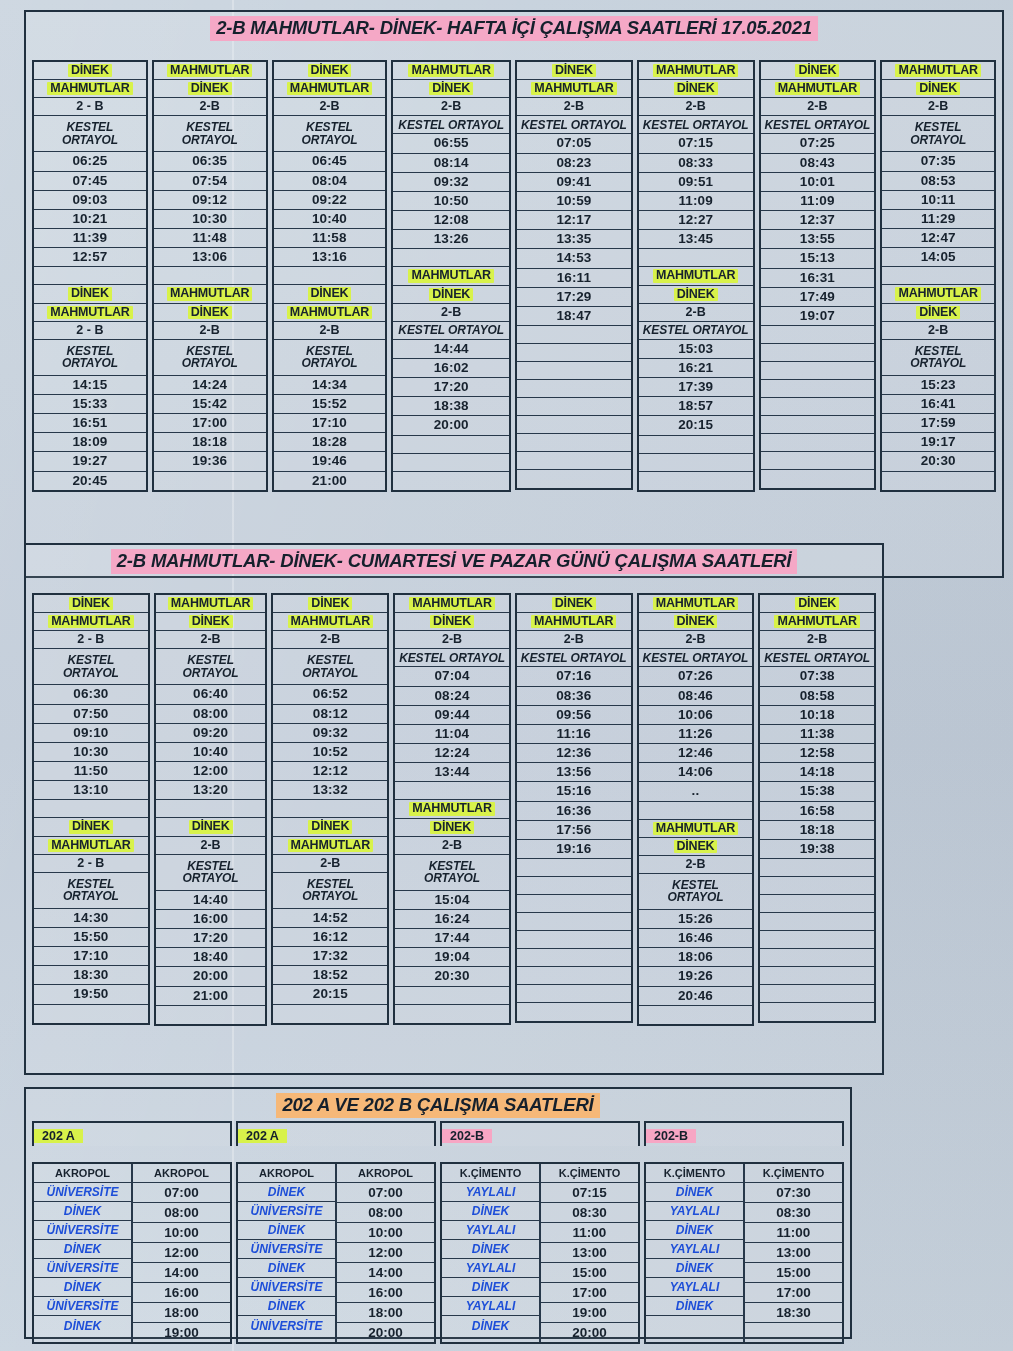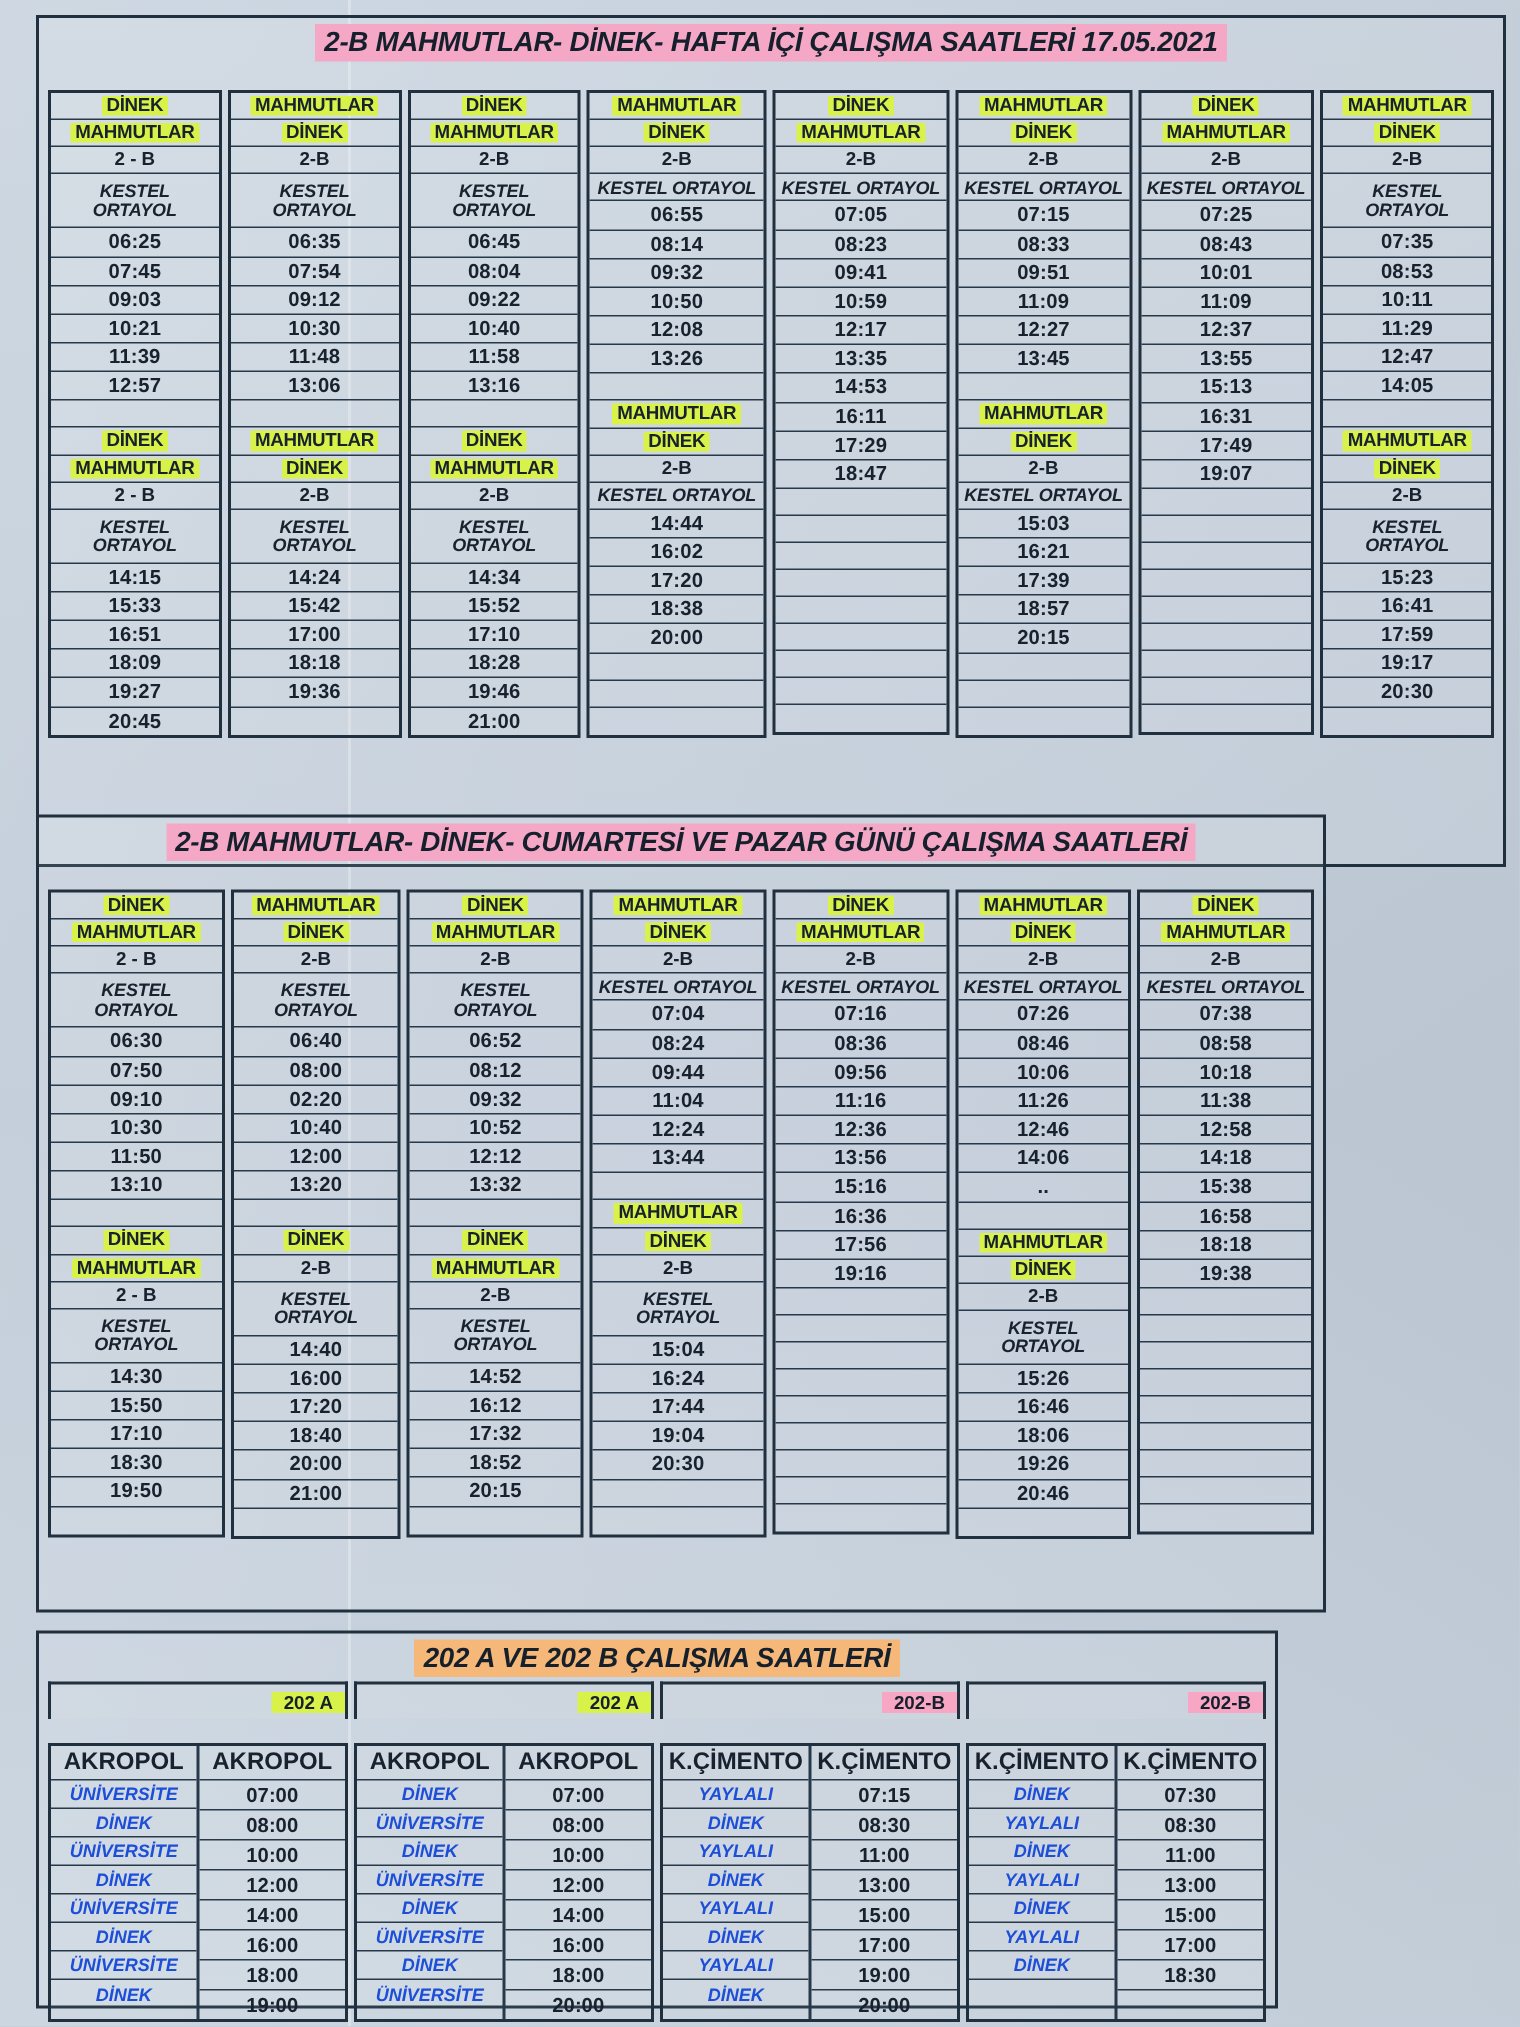--- a/index.html
+++ b/index.html
@@ -97,21 +97,21 @@
   .empty{min-height:18px;}
 
   
   .sub-title-row{
     display:flex;gap:4px;padding:0 6px;
   }
   .sub-title-cell{
     border:2.5px solid #20303f;
     border-bottom:none;
     box-sizing:border-box;
-    text-align:right;
+    text-align:left;
     padding:3px 0 2px 0;
     background:rgba(255,255,255,0.06);
   }
   .sub-title-cell span{
     font-weight:bold;font-size:12.5px;color:#15202c;
     padding:0 8px;
   }
   .hl-green span{background:#d8f24a;}
   .hl-pink2 span{background:#f7a6c4;}
 
@@ -121,21 +121,21 @@
   .pair-cell{
     border-bottom:1.6px solid #27384a;
     text-align:center;
     padding:2px 1px;
     min-height:19px;
     display:flex;align-items:center;justify-content:center;
     box-sizing:border-box;
   }
   .pair-cell:last-child{border-bottom:none;}
   .pn{font-style:italic;font-weight:bold;font-size:12px;color:#1d4ed8;}
-  .ph{font-weight:bold;font-size:16px;color:#17222e;font-style:normal;}
+  .ph{font-weight:bold;font-size:11px;color:#17222e;font-style:normal;}
   .pt{font-weight:bold;font-size:13.5px;color:#17222e;}
 </style>
 </head>
 <body>
 
 <div class="sheet"></div>
 <div class="vfold"></div>
 
 <div class="block" id="block-weekday" style="left:24px;top:10px;width:980px;height:568px;">
   <div class="title-row">
@@ -376,21 +376,21 @@
         <div class="cell empty"></div>
       </div>
       <div class="col" style="width: 114px;">
         <div class="cell hdr hdr-hl"><span>MAHMUTLAR</span></div>
         <div class="cell hdr hdr-hl"><span>DİNEK</span></div>
         <div class="cell route">2-B</div>
         <div class="cell stop" style="min-height: 36px;">KESTEL
 ORTAYOL</div>
         <div class="cell time">06:40</div>
         <div class="cell time">08:00</div>
-        <div class="cell time">02:20</div>
+        <div class="cell time">09:20</div>
         <div class="cell time">10:40</div>
         <div class="cell time">12:00</div>
         <div class="cell time">13:20</div>
         <div class="cell empty"></div>
         <div class="cell hdr hdr-hl"><span>DİNEK</span></div>
         <div class="cell route">2-B</div>
         <div class="cell stop" style="min-height: 36px;">KESTEL
 ORTAYOL</div>
         <div class="cell time">14:40</div>
         <div class="cell time">16:00</div>

